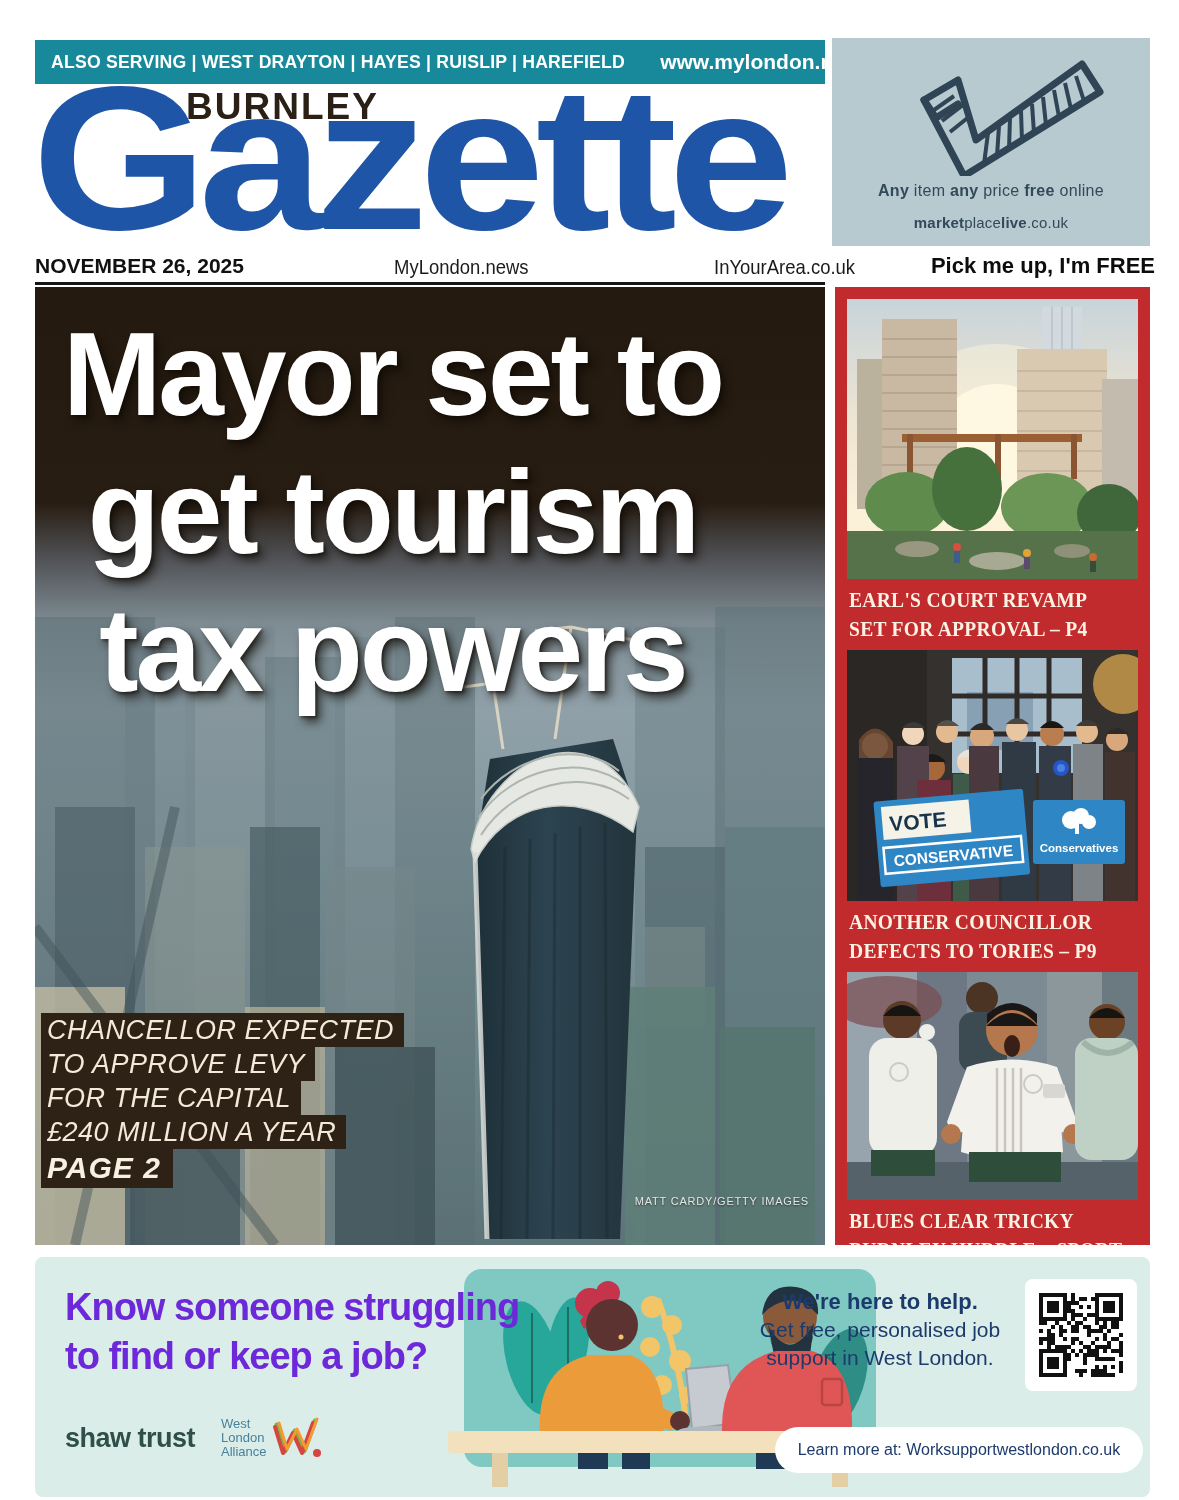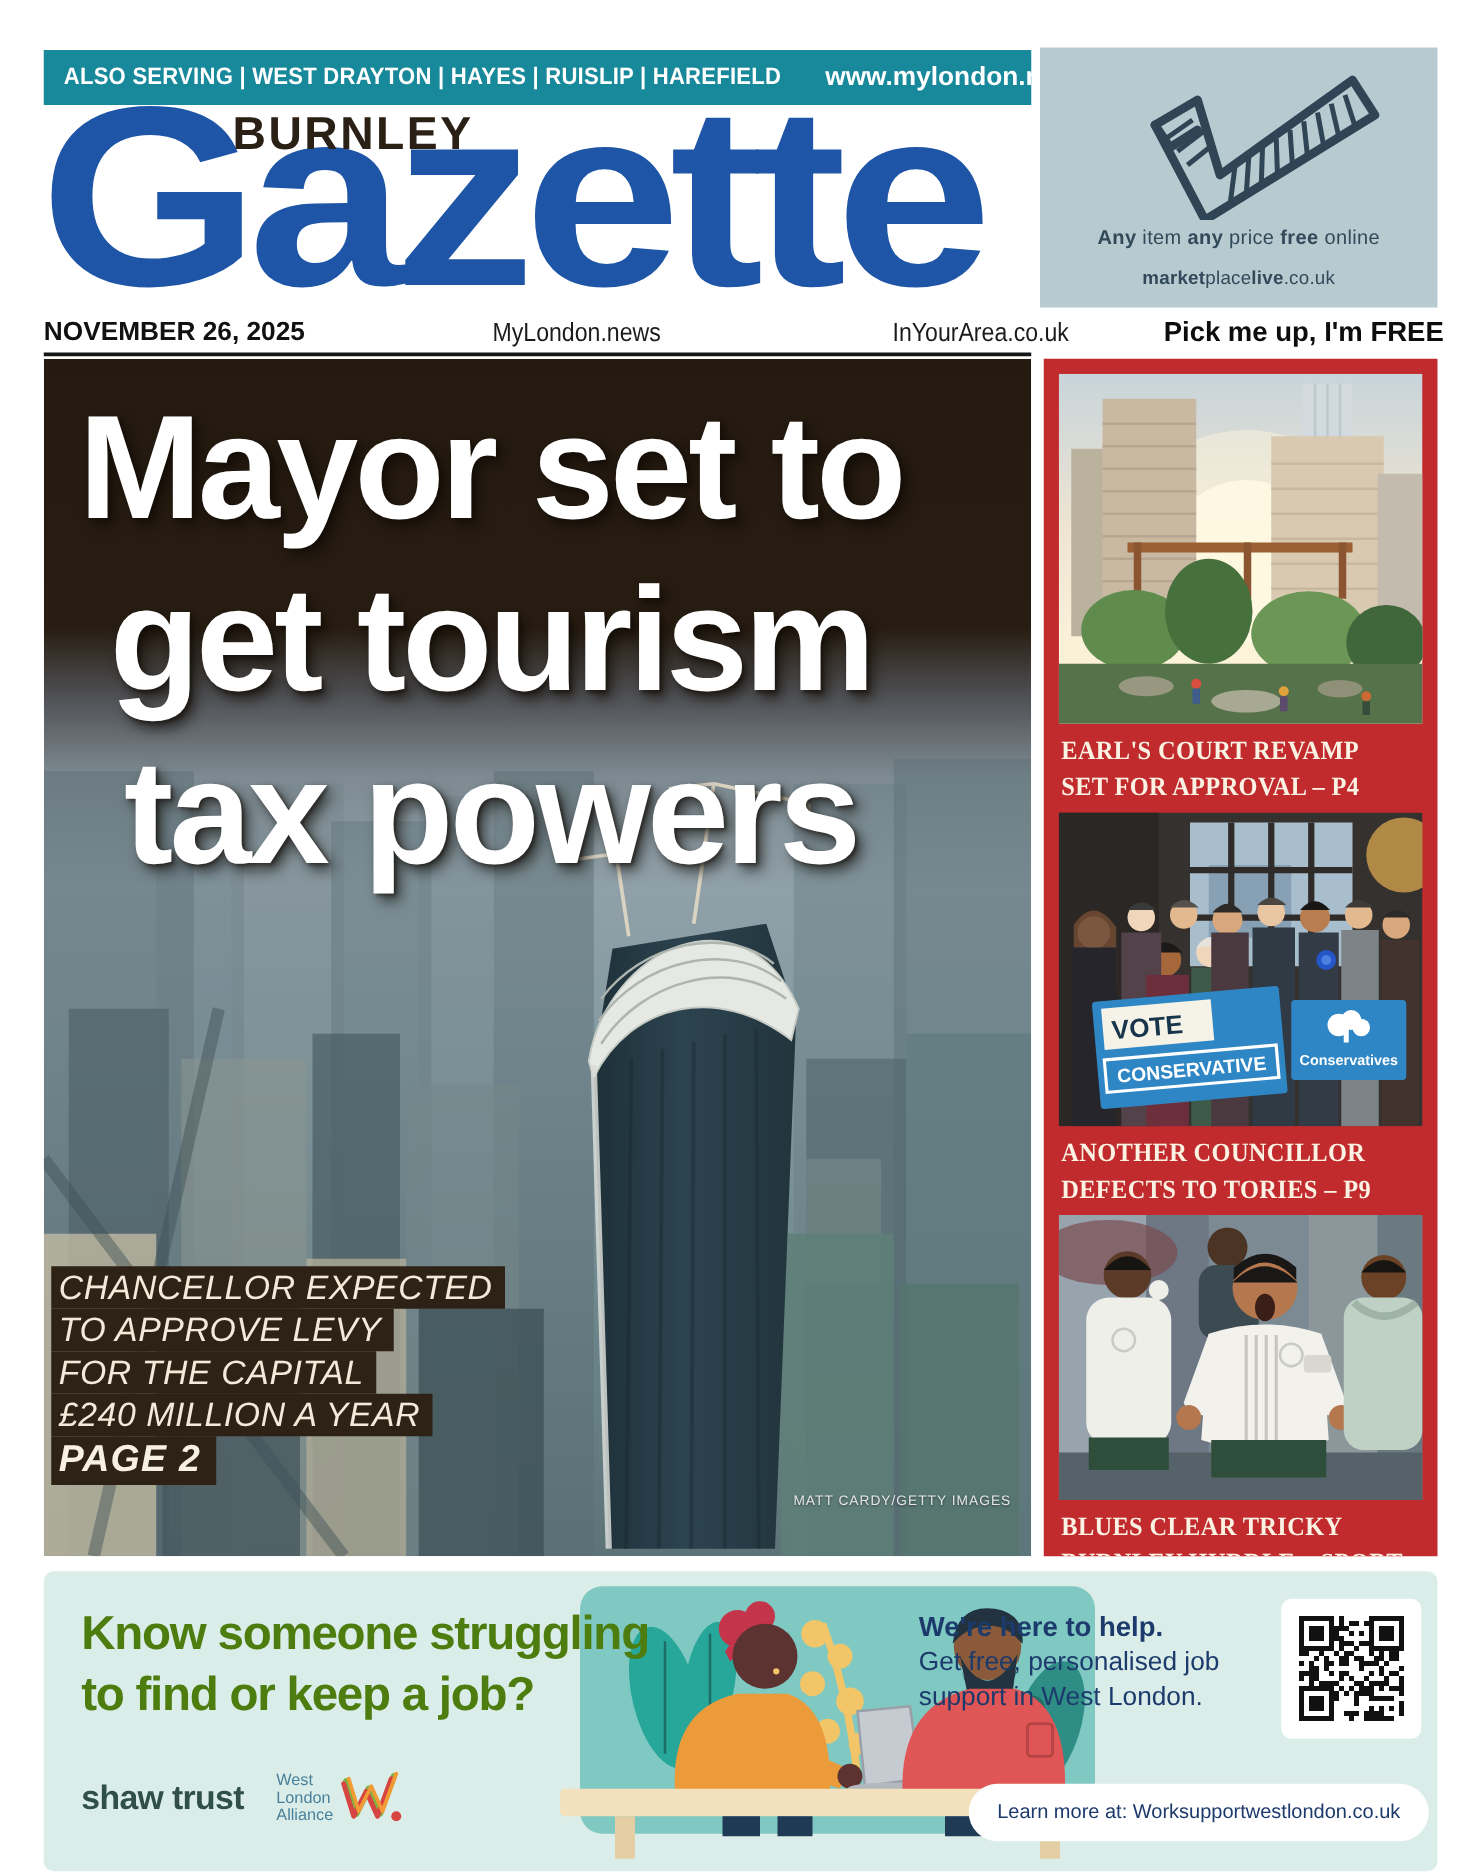--- a/index.html
+++ b/index.html
@@ -54,27 +54,27 @@
              padding:12px 12px 0 12px; overflow:hidden; }
   .story { margin-bottom:6px; }
   .story svg { display:block; }
   .caption { margin:7px 0 6px 2px; font-family:"Liberation Serif", serif; font-weight:bold; color:#FBF2E3;
              font-size:21px; line-height:29px; transform:scaleX(.93); transform-origin:left top; white-space:nowrap; letter-spacing:0.3px; }
 
   
   .bottom-ad { position:absolute; left:35px; top:1257px; width:1115px; height:240px; background:#DBEDE8;
                border-radius:8px; overflow:hidden; }
   .ba-headline { position:absolute; left:30px; top:26px; font-size:38px; line-height:49px; font-weight:bold;
-                 color:#4d7c0f; letter-spacing:-1px; z-index:3; }
+                 color:#6d28d9; letter-spacing:-1px; z-index:3; }
   .ba-logos { position:absolute; left:30px; top:160px; display:flex; align-items:center; gap:26px; z-index:3; }
   .shaw { font-size:27px; font-weight:bold; color:#2F4F48; letter-spacing:-0.5px; }
   .wla { display:flex; align-items:center; gap:4px; }
   .wla-text div { font-size:13px; line-height:14px; color:#49809B; }
   .ba-illus { position:absolute; left:405px; top:6px; z-index:2; }
-  .ba-right { position:absolute; left:700px; top:30px; width:290px; text-align:left; z-index:3; }
+  .ba-right { position:absolute; left:700px; top:30px; width:290px; text-align:center; z-index:3; }
   .ba-help-head { font-size:22px; font-weight:bold; color:#1C3A6B; line-height:29px; }
   .ba-help-line { font-size:21px; color:#1C3A6B; line-height:28px; }
   .qr-card { position:absolute; left:990px; top:22px; width:112px; height:112px; background:#fff; border-radius:8px;
              display:flex; align-items:center; justify-content:center; z-index:3; }
   .ba-cta { position:absolute; left:740px; top:170px; width:368px; height:46px; background:#ffffff; border-radius:23px;
             display:flex; align-items:center; justify-content:center; font-size:16px; color:#1C3A6B; z-index:3; white-space:nowrap; }
 </style>
 </head>
 <body>
 

